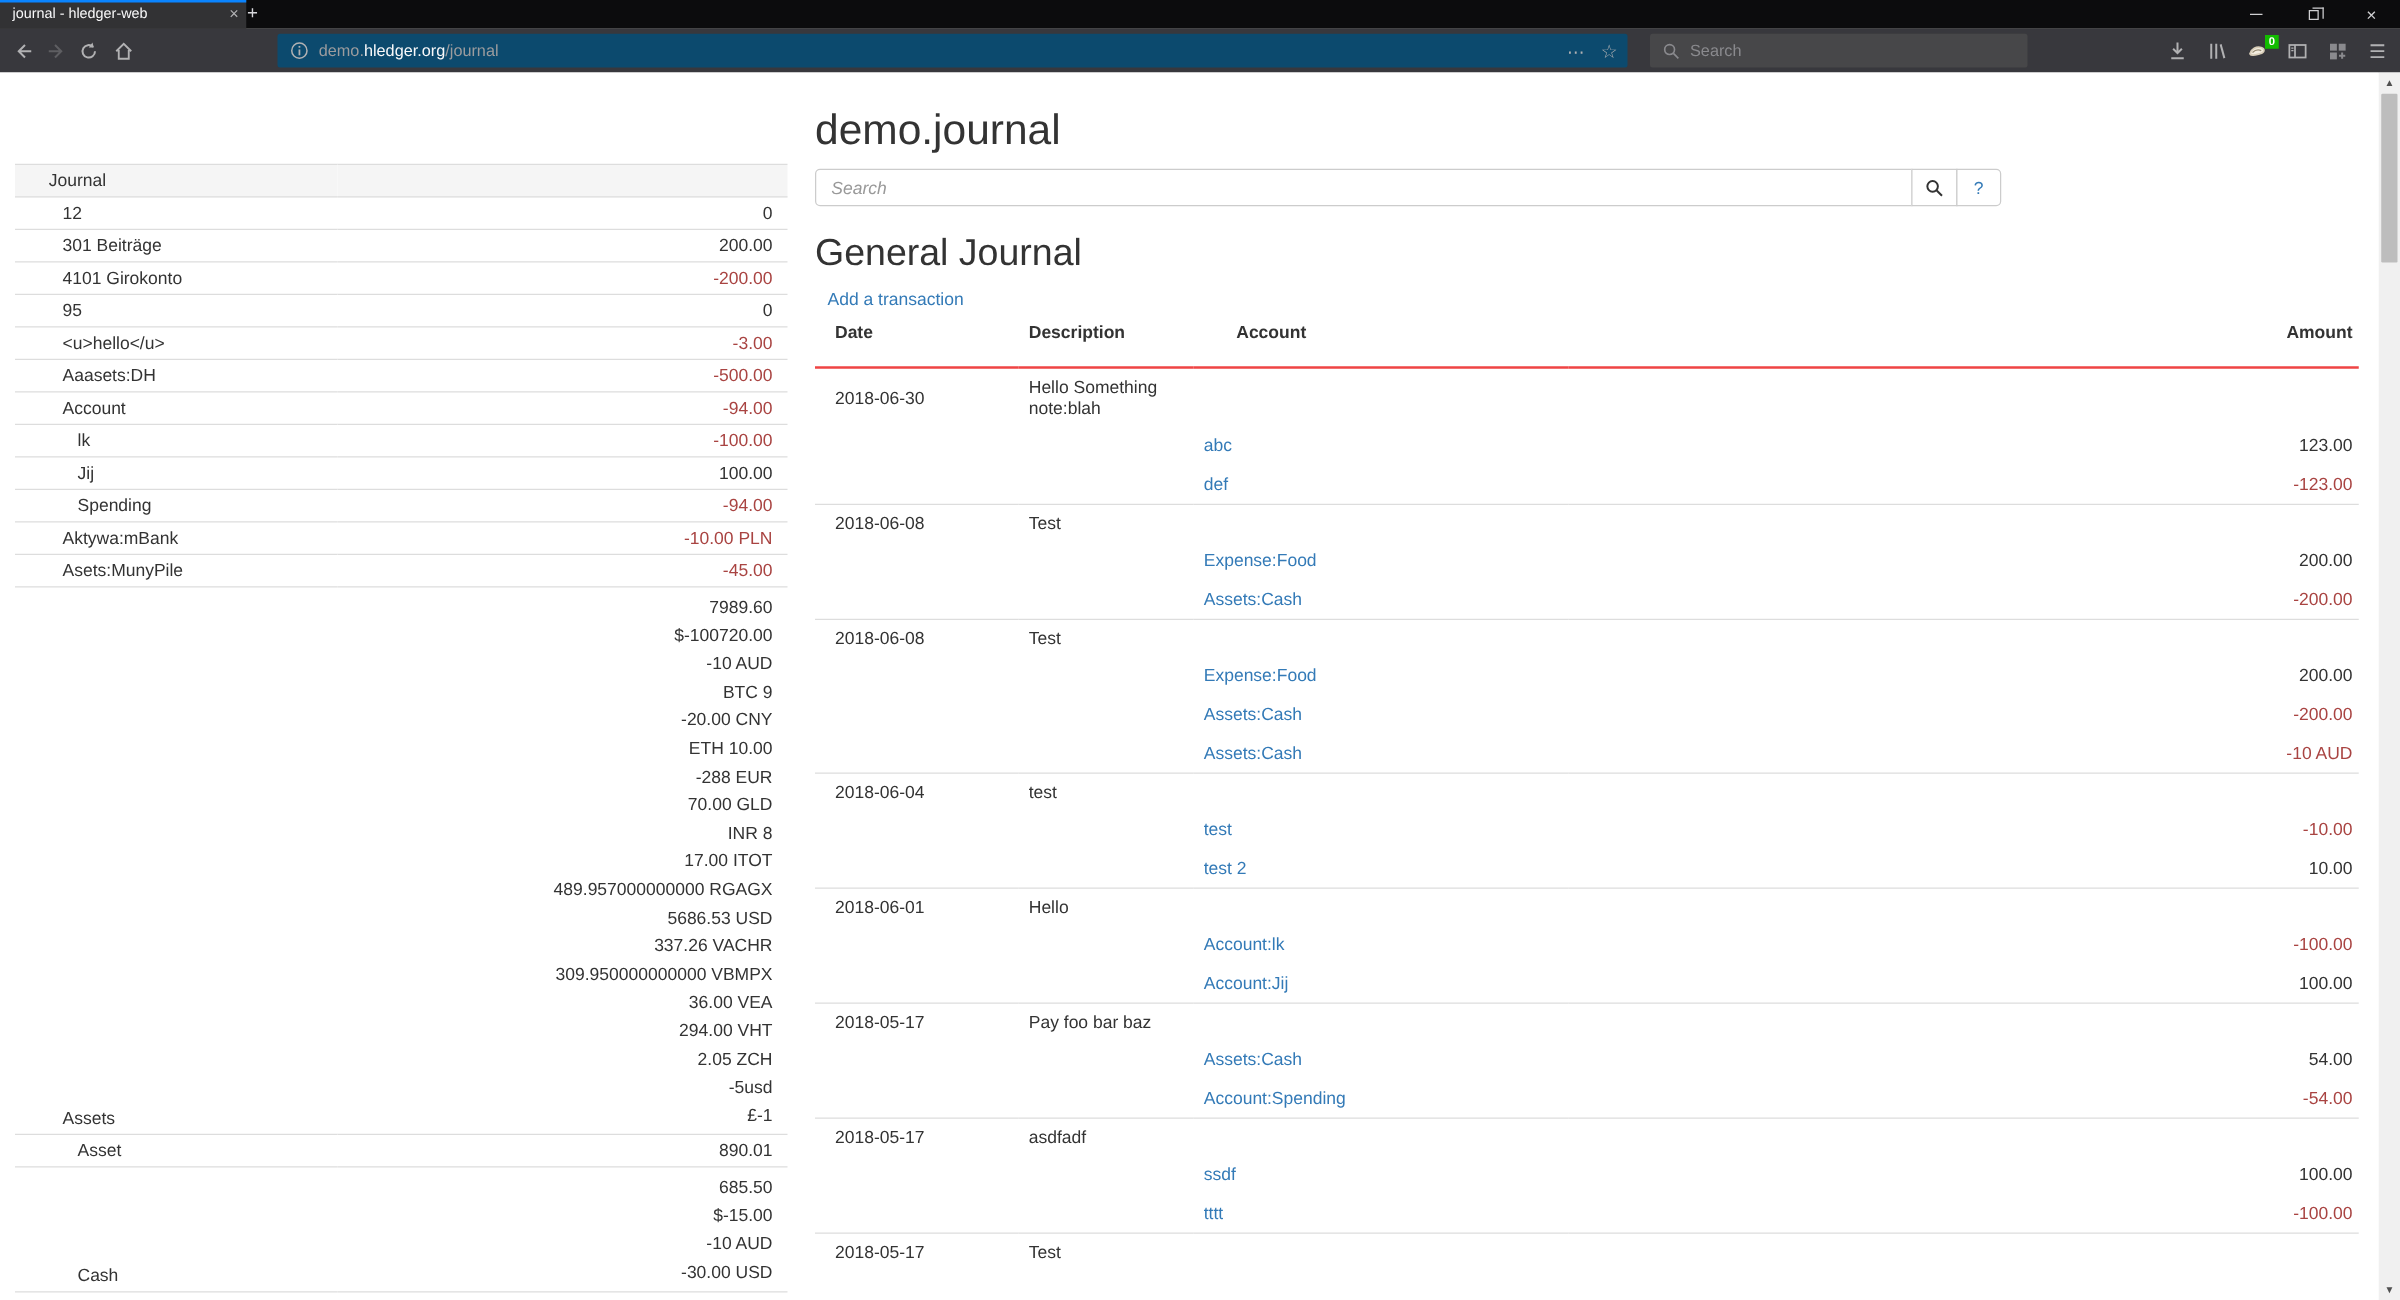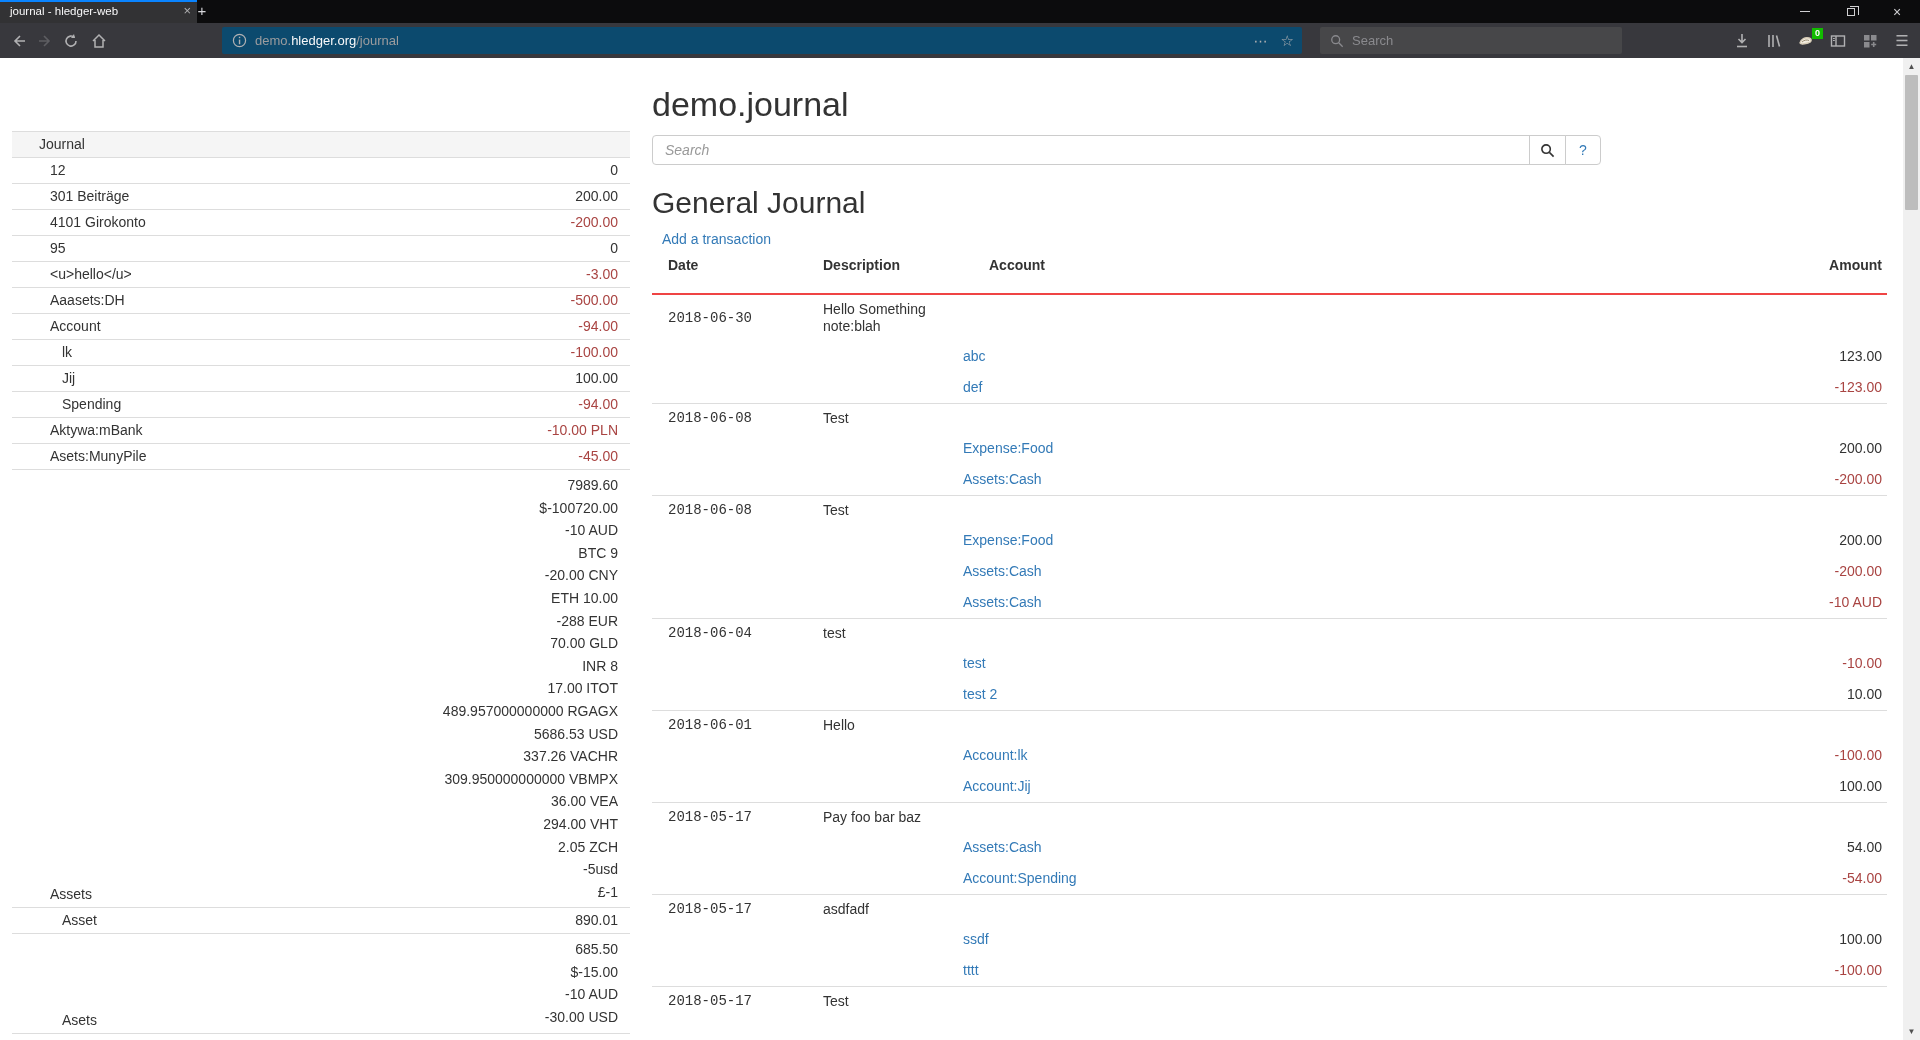--- a/index.html
+++ b/index.html
@@ -72,21 +72,21 @@
   .section-heading { position:absolute; top:128px; left:0; font-size:30px; line-height:34px; color:#333; font-weight:400; }
   .add-link { position:absolute; top:173px; left:0; font-size:14px; color:#337ab7; text-decoration:none;margin-left:10px; }
 
   .journal-table { position:absolute; top:196px; left:0; border-collapse:collapse; width:1235px; font-size:14px; color:#333; table-layout:fixed; }
   .journal-table th { text-align:left; font-weight:bold; padding:3px 8px 19px 8px; line-height:17px; border-bottom:2px solid #ef4444; }
   .journal-table th.c-date { padding-left:16px; }
   .journal-table th.c-acct { padding-left:34px; }
   .journal-table th.c-amt, .journal-table td.c-amt { text-align:right; padding-right:5px; }
   .journal-table td { padding:7px 8px; line-height:17px; }
   .journal-table tr.row-date td { padding:6px 8px; }
-  .journal-table tr.row-date td.c-date { padding-left:16px;font-family:Liberation Mono, monospace; }
+  .journal-table tr.row-date td.c-date { padding-left:16px; }
   .journal-table tr.row-date td { border-top:1px solid #ddd; }
   .journal-table a.acctlink { color:#337ab7; text-decoration:none; }
 </style>
 </head>
 <body>
 
 <div class="tabbar">
   <div class="tab">
     <div class="tab-accent"></div>
     <span class="tab-title">journal - hledger-web</span>
@@ -298,21 +298,21 @@
               <div class="amt-line">£-1</div>
             </td>
           </tr>
           <tr class="ind1">
             <td class="acct"><a href="#">Asset</a></td>
             <td class="amts">
               <div class="amt-line">890.01</div>
             </td>
           </tr>
           <tr class="ind1">
-            <td class="acct"><a href="#">Asets</a></td>
+            <td class="acct"><a href="#">Cash</a></td>
             <td class="amts multi">
               <div class="amt-line">685.50</div>
               <div class="amt-line">$-15.00</div>
               <div class="amt-line">-10 AUD</div>
               <div class="amt-line">-30.00 USD</div>
             </td>
           </tr>
           <tr class="ind0">
             <td class="acct"><a href="#"></a></td>
             <td class="amts">

